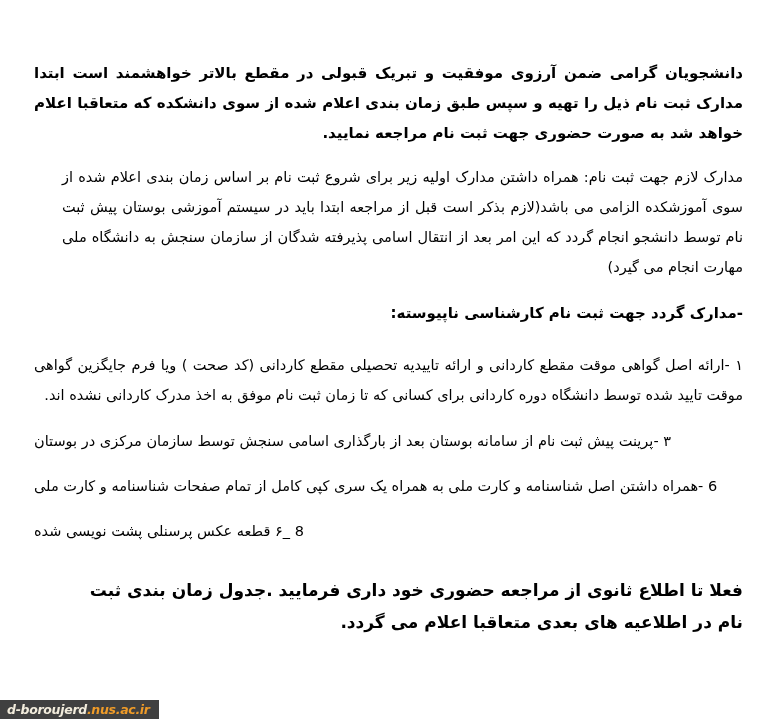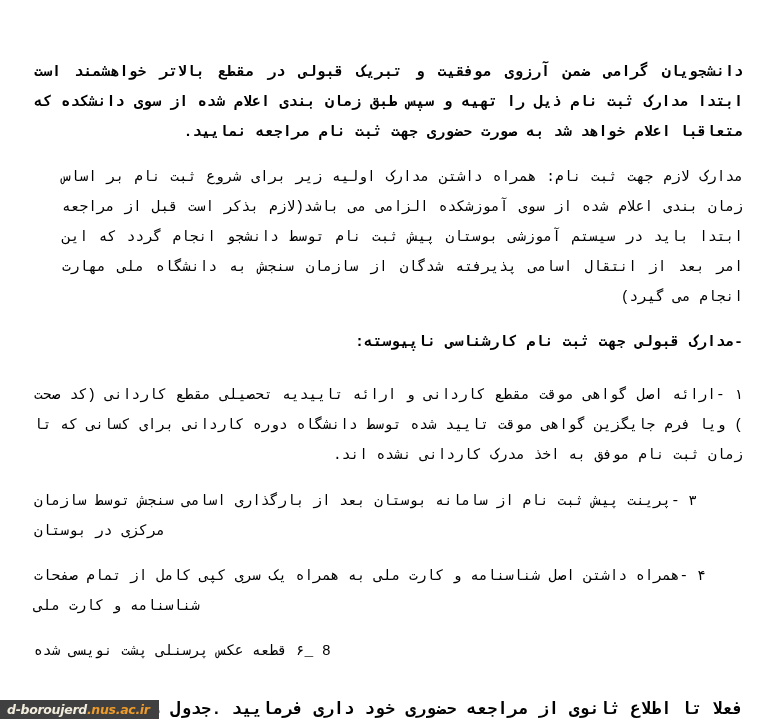--- a/index.html
+++ b/index.html
@@ -21,21 +21,20 @@
     position: absolute;
     top: 58px;
     right: 34px;
     left: 34px;
   }
   .para {
     margin: 0;
     color: #000000;
     direction: rtl;
     unicode-bidi: embed;
-    font-family: Liberation Mono, monospace;
   }
   .bold { font-weight: bold; }
   .intro {
     font-size: 15px;
     line-height: 30px;
     text-align: justify;
     text-align-last: right;
     margin-bottom: 14px;
   }
   .req {
@@ -98,27 +97,27 @@
 </style>
 </head>
 <body>
 
 <div class="page">
   <div class="doc">
     <p class="para bold intro">دانشجویان گرامی ضمن آرزوی موفقیت و تبریک قبولی در مقطع بالاتر خواهشمند است ابتدا مدارک ثبت نام ذیل را تهیه و سپس طبق زمان بندی اعلام شده از سوی دانشکده که متعاقبا اعلام خواهد شد به صورت حضوری جهت ثبت نام مراجعه نمایید.</p>
 
     <p class="para req">مدارک لازم جهت ثبت نام: همراه داشتن مدارک اولیه زیر برای شروع ثبت نام بر اساس زمان بندی اعلام شده از سوی آموزشکده الزامی می باشد(لازم بذکر است قبل از مراجعه ابتدا باید در سیستم آموزشی بوستان پیش ثبت نام توسط دانشجو انجام گردد که این امر بعد از انتقال اسامی پذیرفته شدگان از سازمان سنجش به دانشگاه ملی مهارت انجام می گیرد)</p>
 
-    <p class="para bold heading">-مدارک قبولی جهت ثبت نام کارشناسی ناپیوسته:</p>
+    <p class="para bold heading">-مدارک گردد جهت ثبت نام کارشناسی ناپیوسته:</p>
 
     <p class="para item-multi">۱ -ارائه اصل گواهی موقت مقطع کاردانی و ارائه تاییدیه تحصیلی مقطع کاردانی (کد صحت ) ویا فرم جایگزین گواهی موقت تایید شده توسط دانشگاه دوره کاردانی برای کسانی که تا زمان ثبت نام موفق به اخذ مدرک کاردانی نشده اند.</p>
 
     <p class="para item-single">۳ -پرینت پیش ثبت نام از سامانه بوستان بعد از بارگذاری اسامی سنجش توسط سازمان مرکزی در بوستان</p>
 
-    <p class="para item-single">۴ -همراه داشتن اصل شناسنامه و کارت ملی به همراه یک سری کپی کامل از تمام صفحات شناسنامه و کارت ملی</p>
+    <p class="para item-single">6 -همراه داشتن اصل شناسنامه و کارت ملی به همراه یک سری کپی کامل از تمام صفحات شناسنامه و کارت ملی</p>
 
     <p class="para item-single item-indent">8 _۶ قطعه عکس پرسنلی پشت نویسی شده</p>
 
     <p class="para bold closing">فعلا تا اطلاع ثانوی از مراجعه حضوری خود داری فرمایید .جدول زمان بندی ثبت نام در اطلاعیه های بعدی متعاقبا اعلام می گردد.</p>
   </div>
 
   <div class="watermark-badge">
     <span class="wm-main">d-boroujerd</span>
       <span class="wm-suffix">.nus.ac.ir</span>
   </div>

